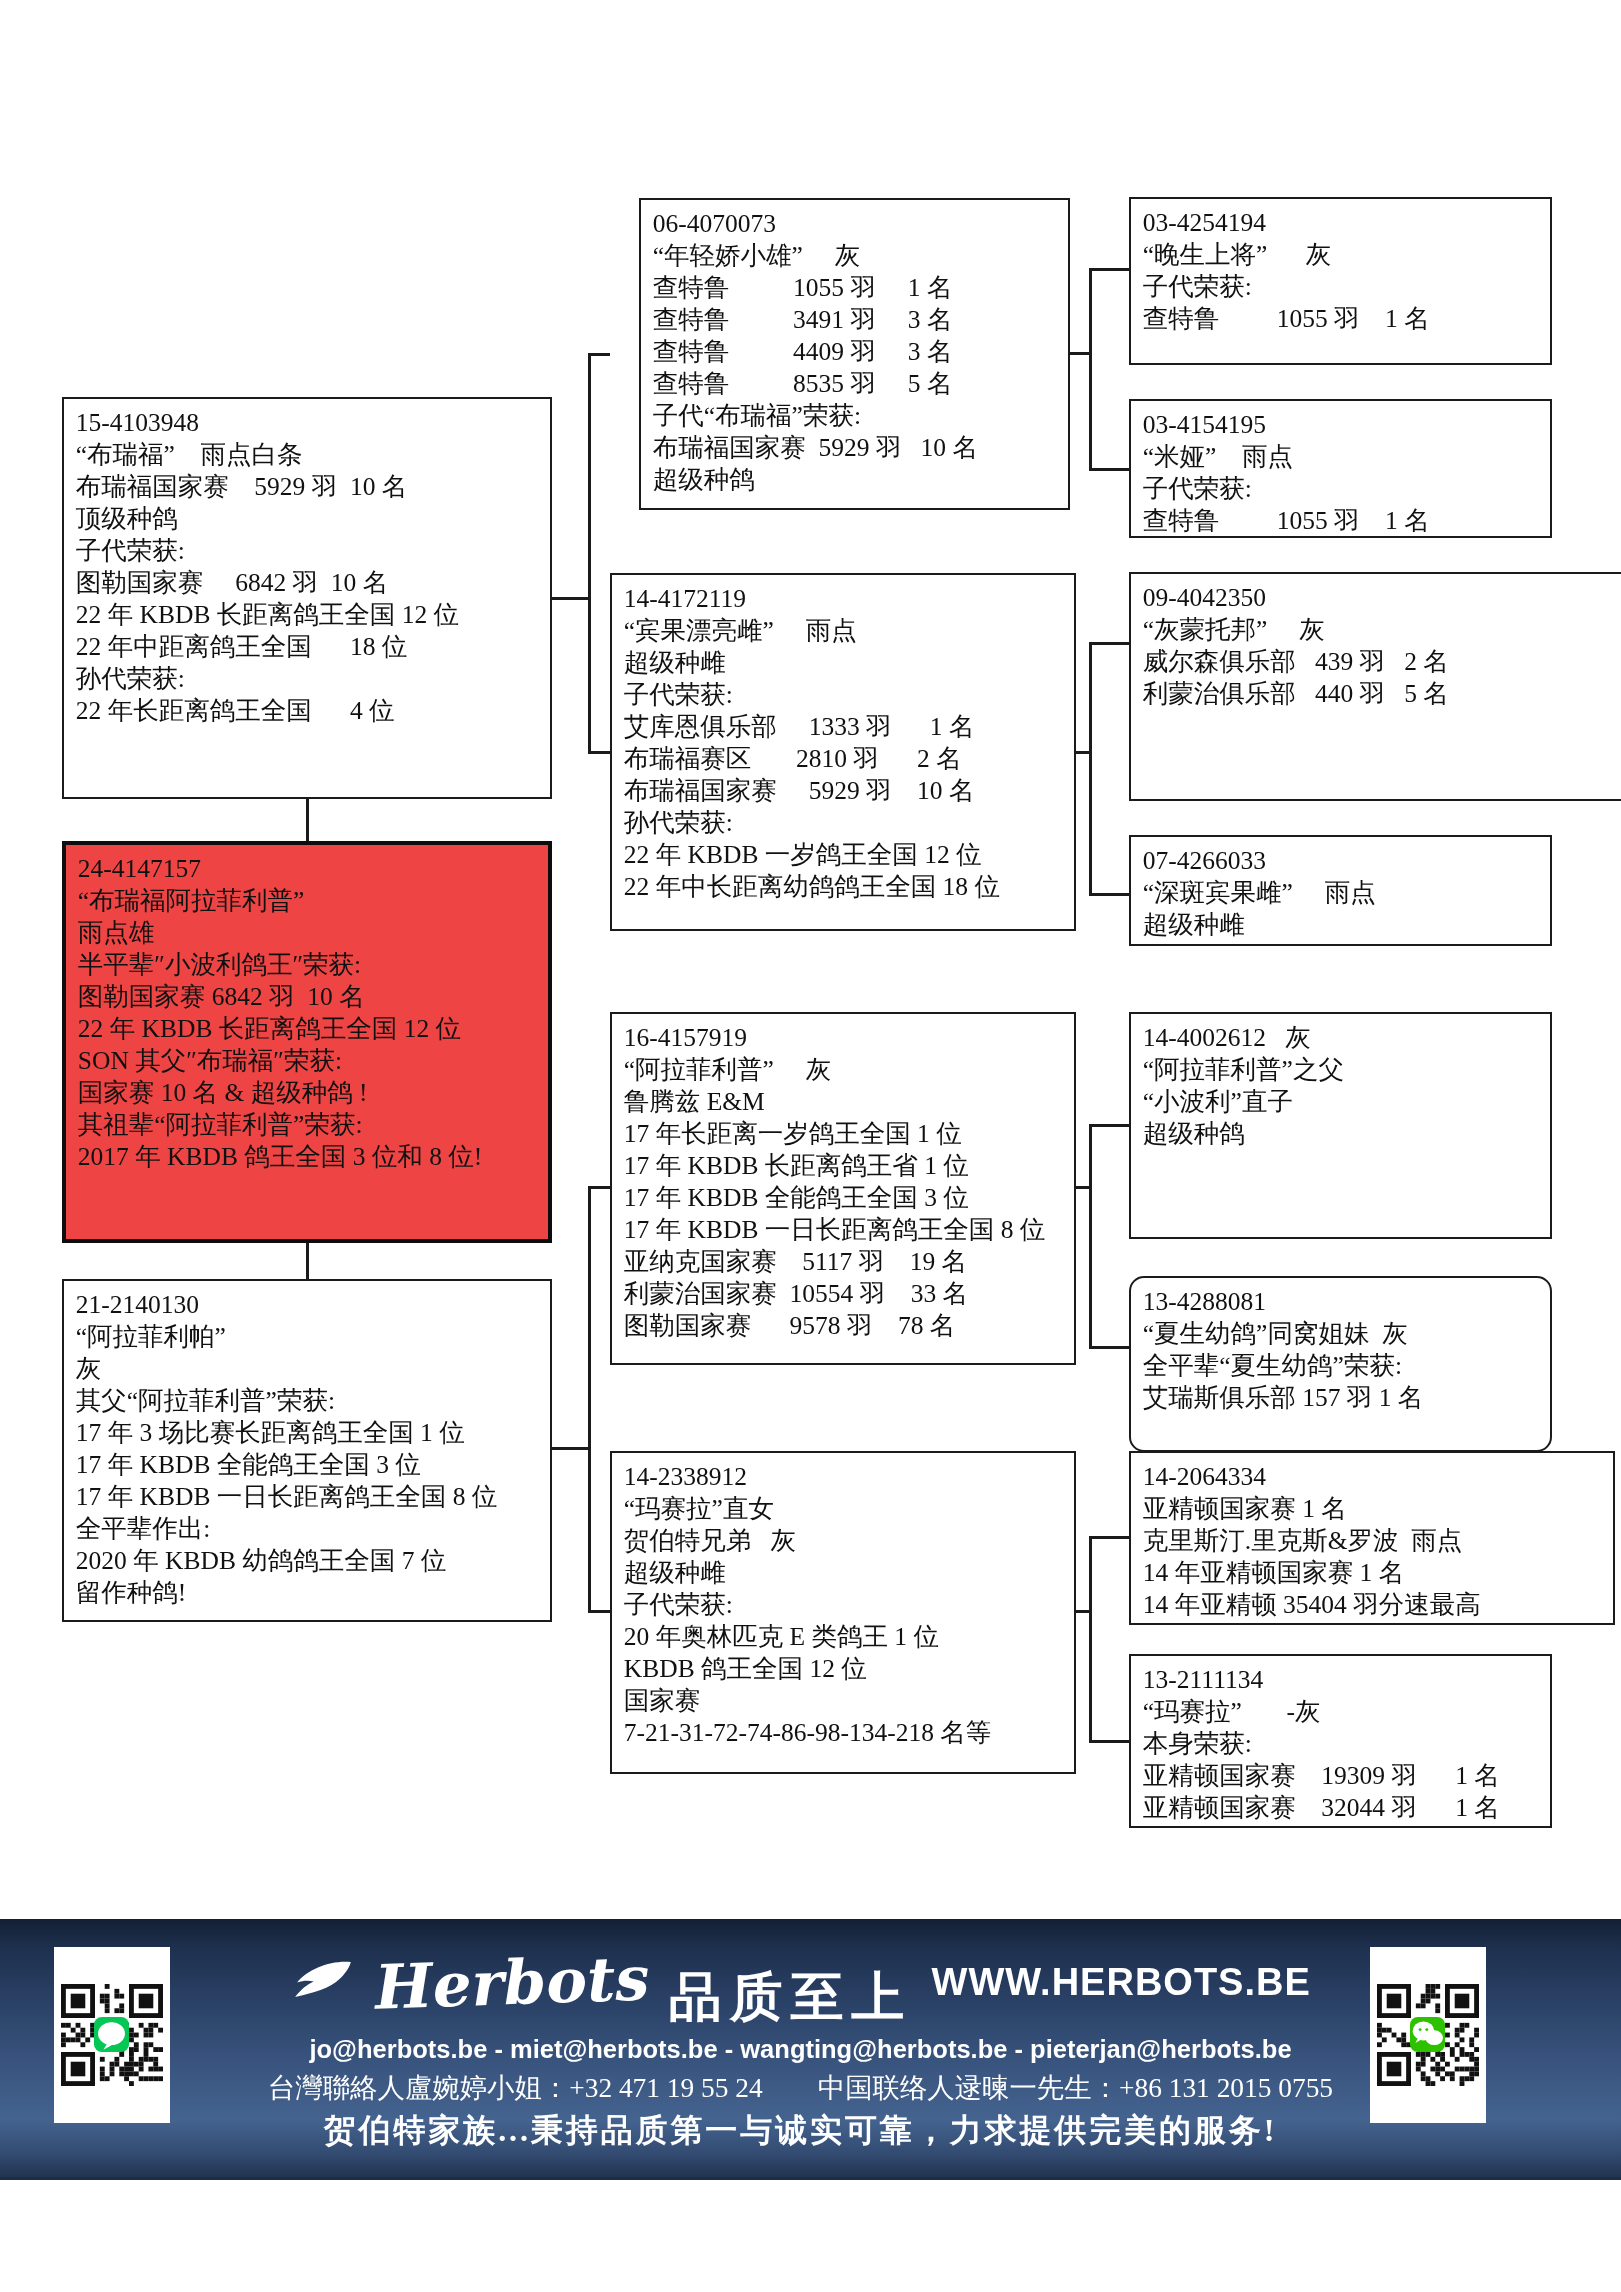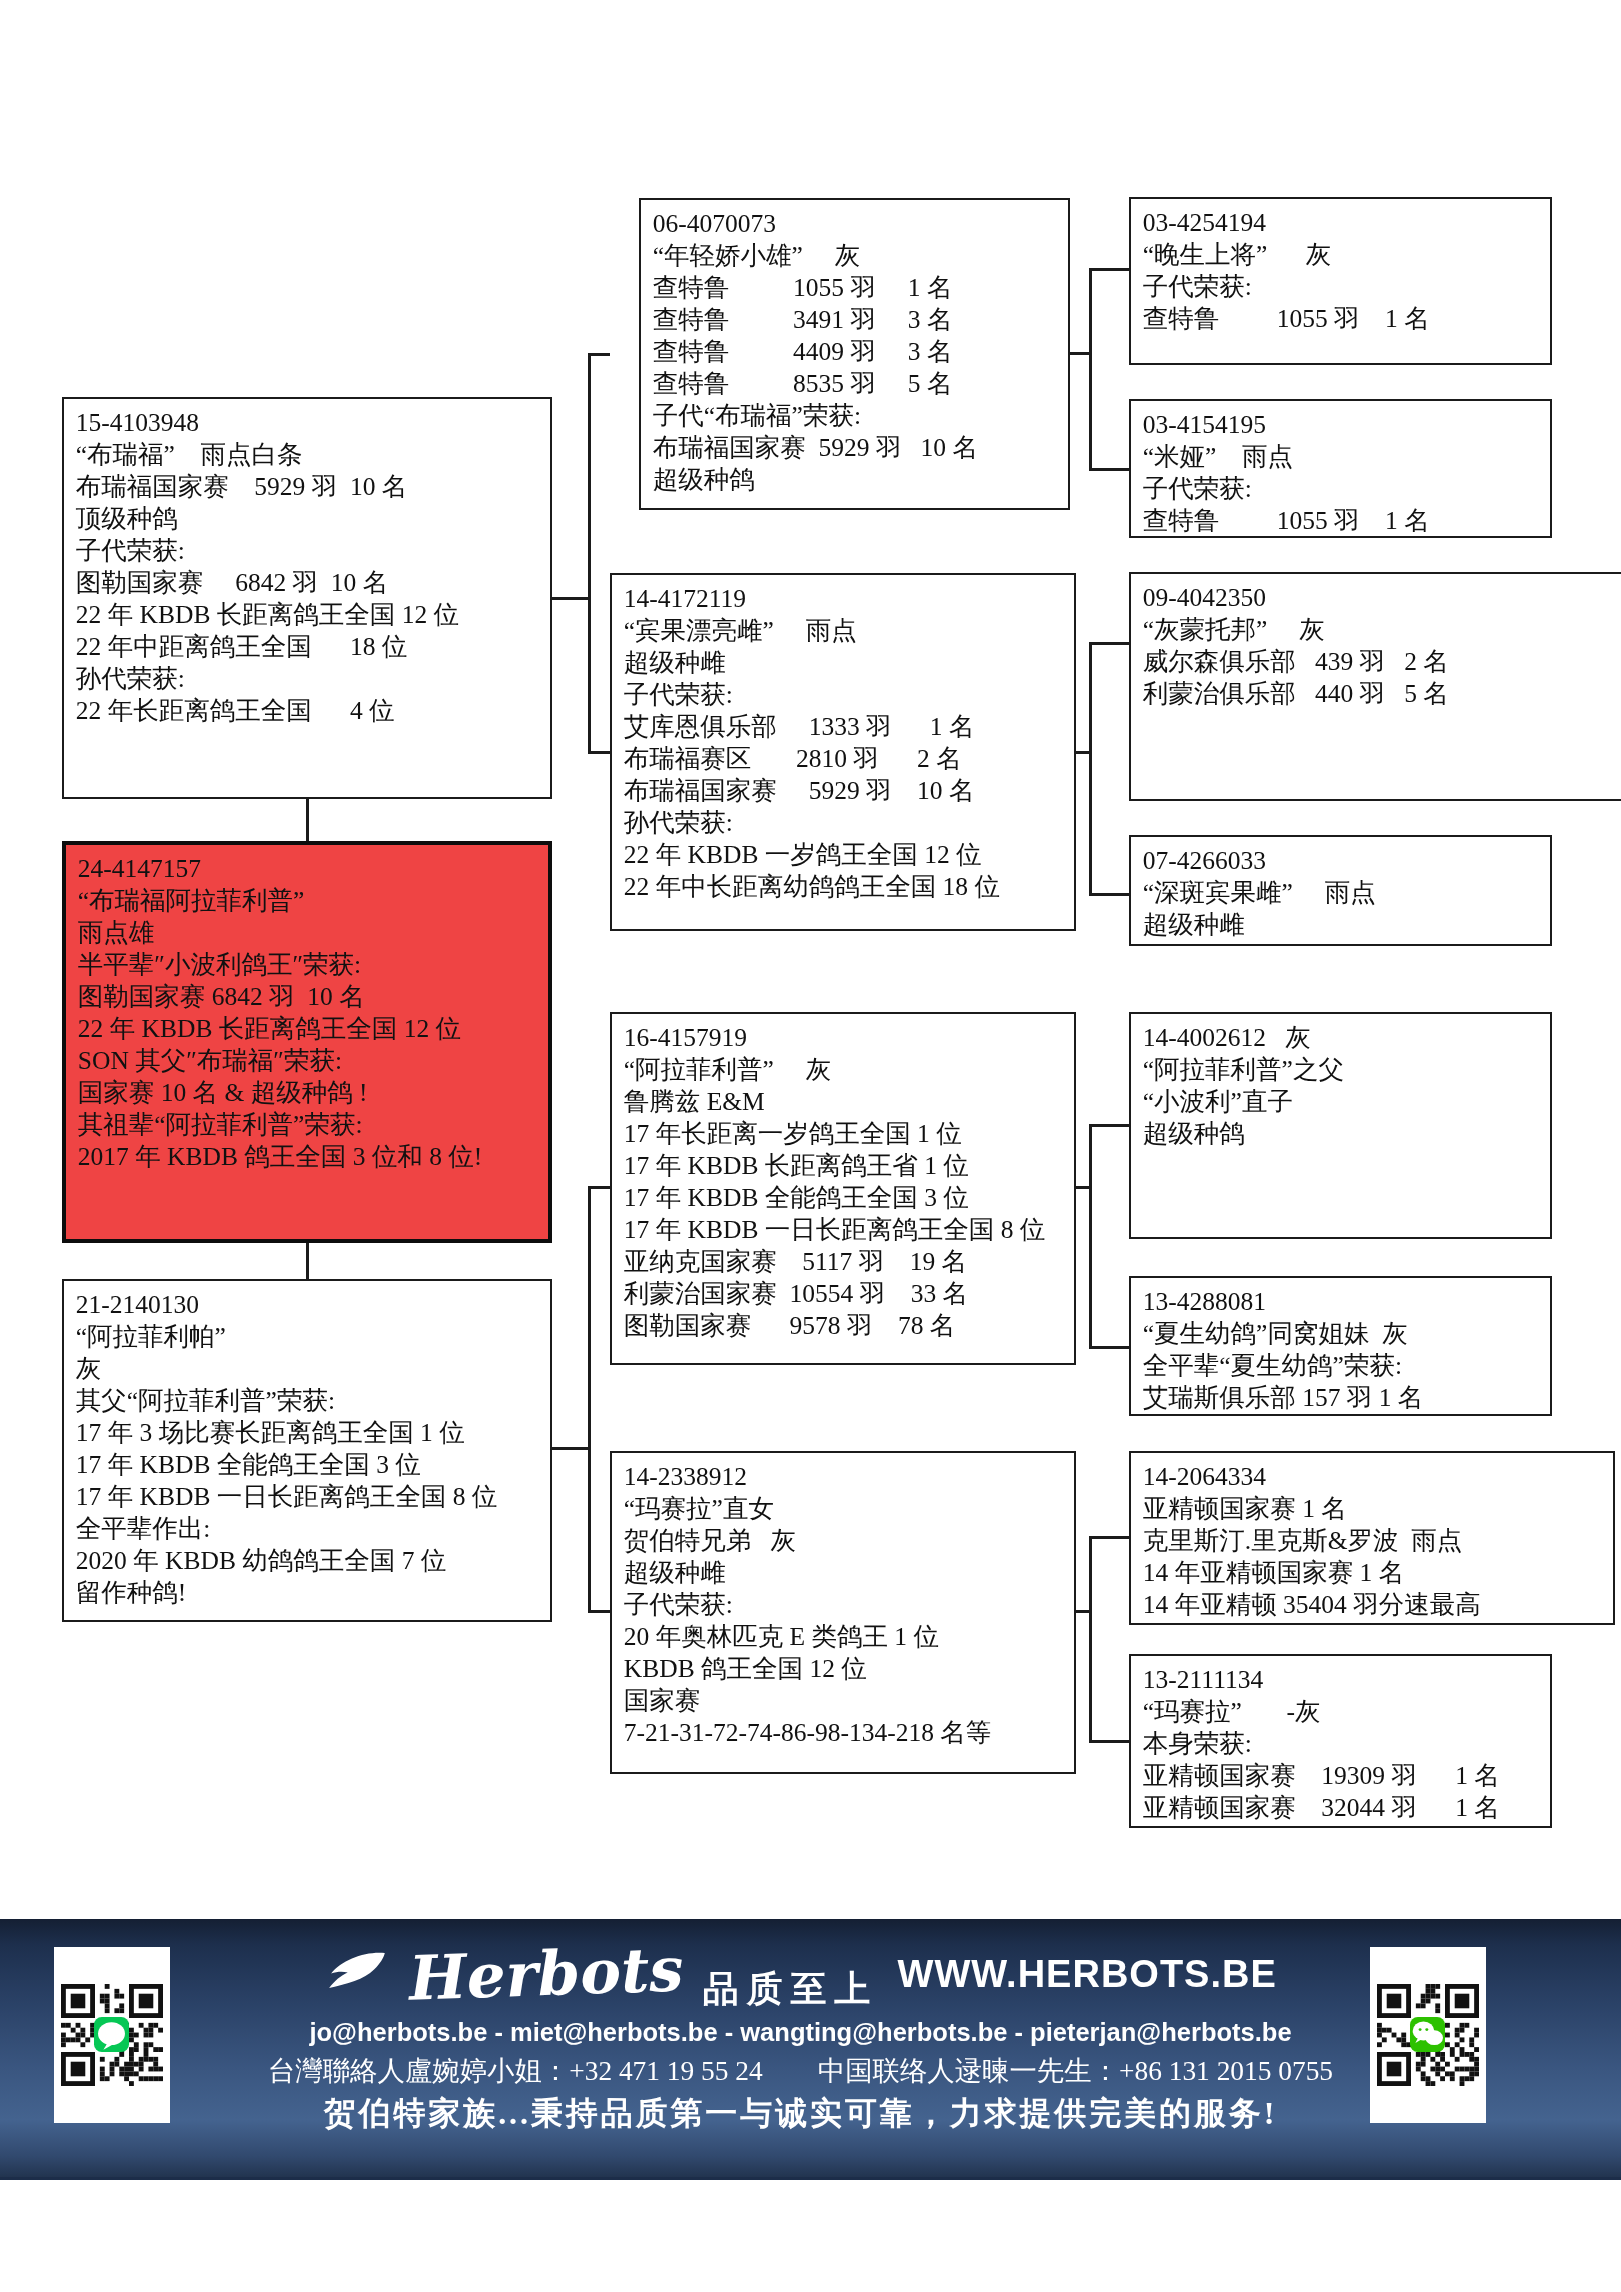--- a/index.html
+++ b/index.html
@@ -18,21 +18,21 @@
             display:flex;align-items:center;justify-content:center;}
   .qr-wrap{position:relative;width:102px;height:102px;}
   .qr-wrap svg{display:block;width:102px;height:102px;}
   .app-icon{position:absolute;left:33px;top:33px;width:35px;height:35px;border-radius:7.8px;
             display:flex;align-items:center;justify-content:center;}
   .app-icon svg{display:block;}
   .f-center{position:absolute;left:181px;right:201px;top:21.6px;text-align:center;}
   .brand-row{display:flex;align-items:center;justify-content:center;gap:19.6px;}
   .brand-script{font-family:"DejaVu Serif",serif;font-style:italic;font-weight:bold;
                 font-size:61px;line-height:1;transform:rotate(-2deg);}
-  .brand-cn{font-size:36px;line-height:1;font-weight:bold;letter-spacing:7.8px;
+  .brand-cn{font-size:53px;line-height:1;font-weight:bold;letter-spacing:7.8px;
             font-family:"Liberation Serif",serif;margin-top:30px;}
   .brand-site{font-family:"Liberation Sans","DejaVu Sans",sans-serif;font-weight:bold;
               font-size:38px;line-height:1;letter-spacing:1px;}
   .emails{margin-top:11.8px;font-family:"Liberation Sans","DejaVu Sans",sans-serif;
           font-weight:bold;font-size:25.5px;line-height:1.1;}
   .contacts{margin-top:9.8px;display:flex;justify-content:center;gap:55px;
             font-size:27.4px;line-height:1.1;font-family:"Liberation Serif",serif;}
   .slogan{margin-top:9.8px;font-size:32px;line-height:1.1;font-weight:bold;letter-spacing:2.9px;
           font-family:"Liberation Serif",serif;}
 </style>
@@ -180,21 +180,21 @@
       <div class="bline">07-4266033</div>
       <div class="bline">“深斑宾果雌”     雨点</div>
       <div class="bline">超级种雌</div>
     </div>
   <div class="box" style="left:1129px;top:1012px;width:423px;height:227px;">
       <div class="bline">14-4002612   灰</div>
       <div class="bline">“阿拉菲利普”之父</div>
       <div class="bline">“小波利”直子</div>
       <div class="bline">超级种鸽</div>
     </div>
-  <div class="box" style="left:1129px;top:1276px;width:423px;height:140px;">
+  <div class="box" style="left:1129px;top:1276px;width:423px;height:176px;border-radius:15px;">
       <div class="bline">13-4288081</div>
       <div class="bline">“夏生幼鸽”同窝姐妹  灰</div>
       <div class="bline">全平辈“夏生幼鸽”荣获:</div>
       <div class="bline">艾瑞斯俱乐部 157 羽 1 名</div>
     </div>
   <div class="box" style="left:1129px;top:1451px;width:486px;height:174px;">
       <div class="bline">14-2064334</div>
       <div class="bline">亚精顿国家赛 1 名</div>
       <div class="bline">克里斯汀.里克斯&amp;罗波  雨点</div>
       <div class="bline">14 年亚精顿国家赛 1 名</div>

